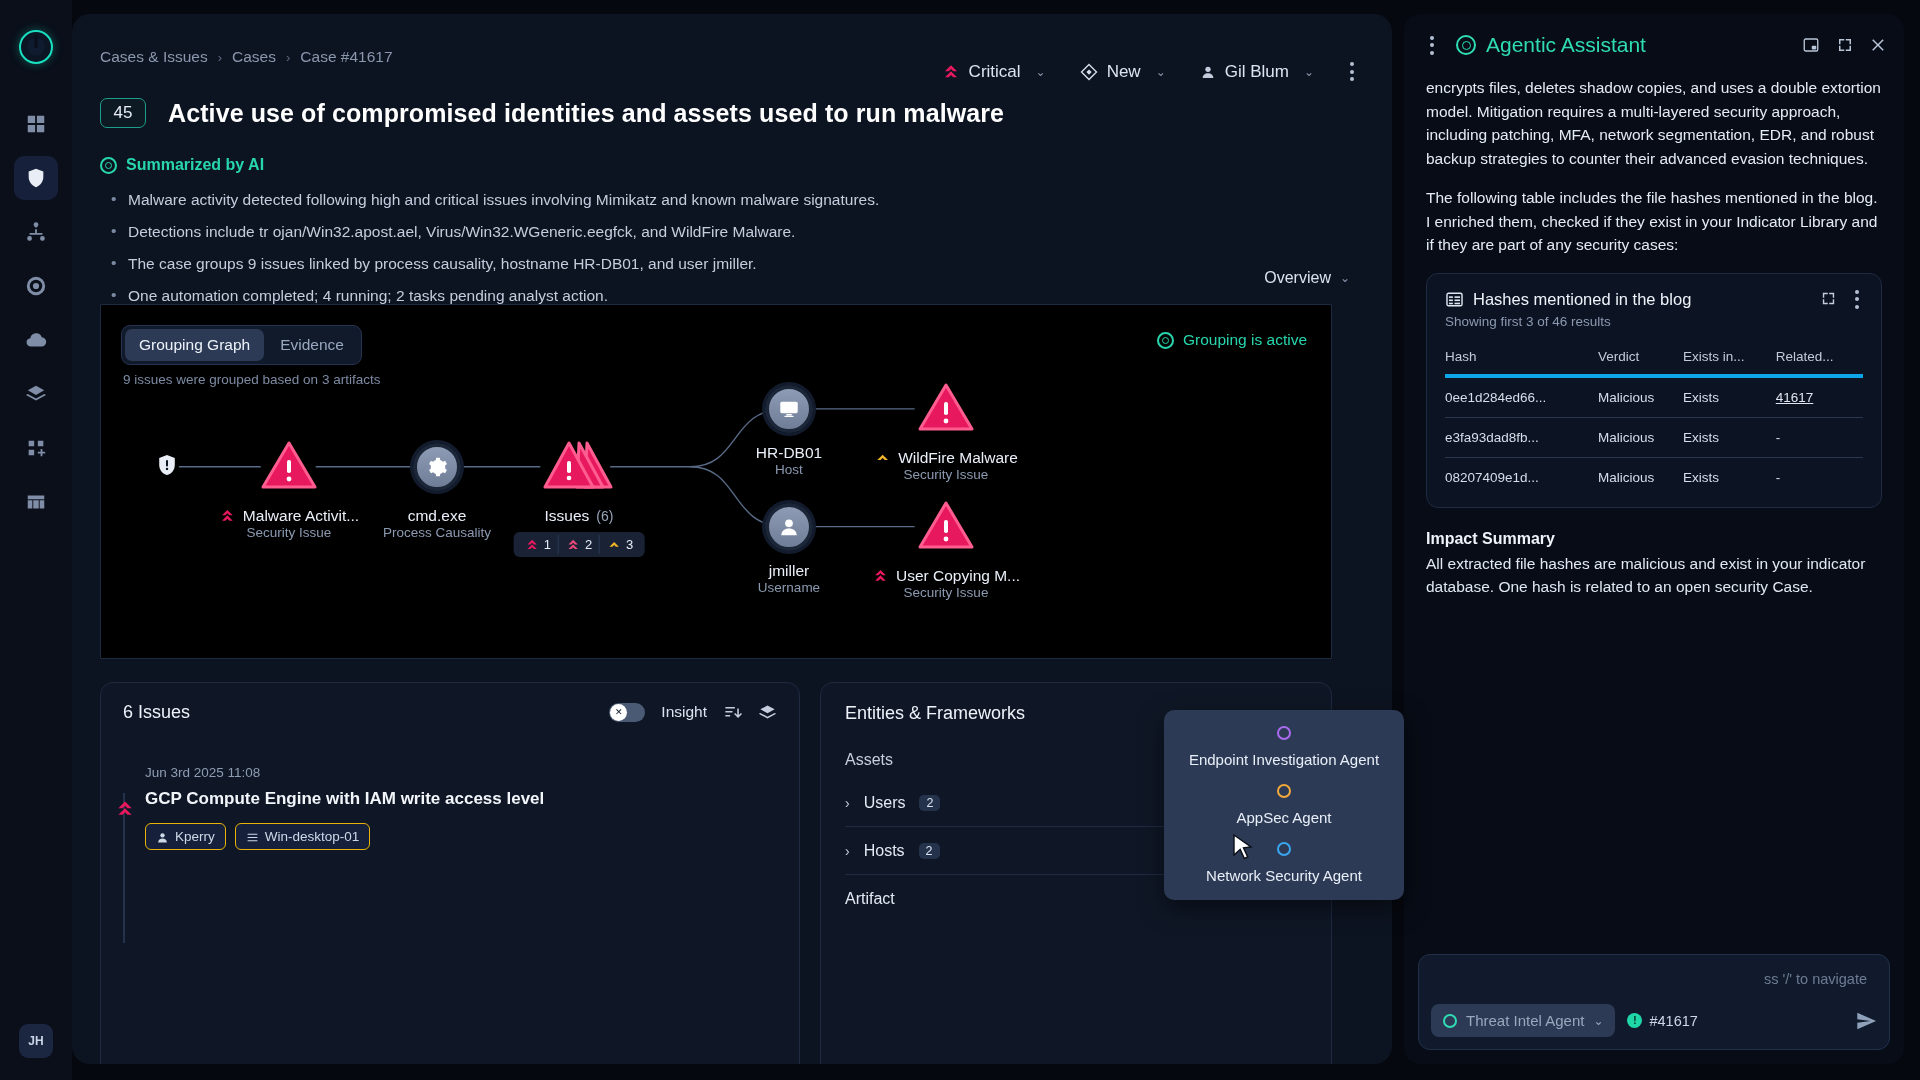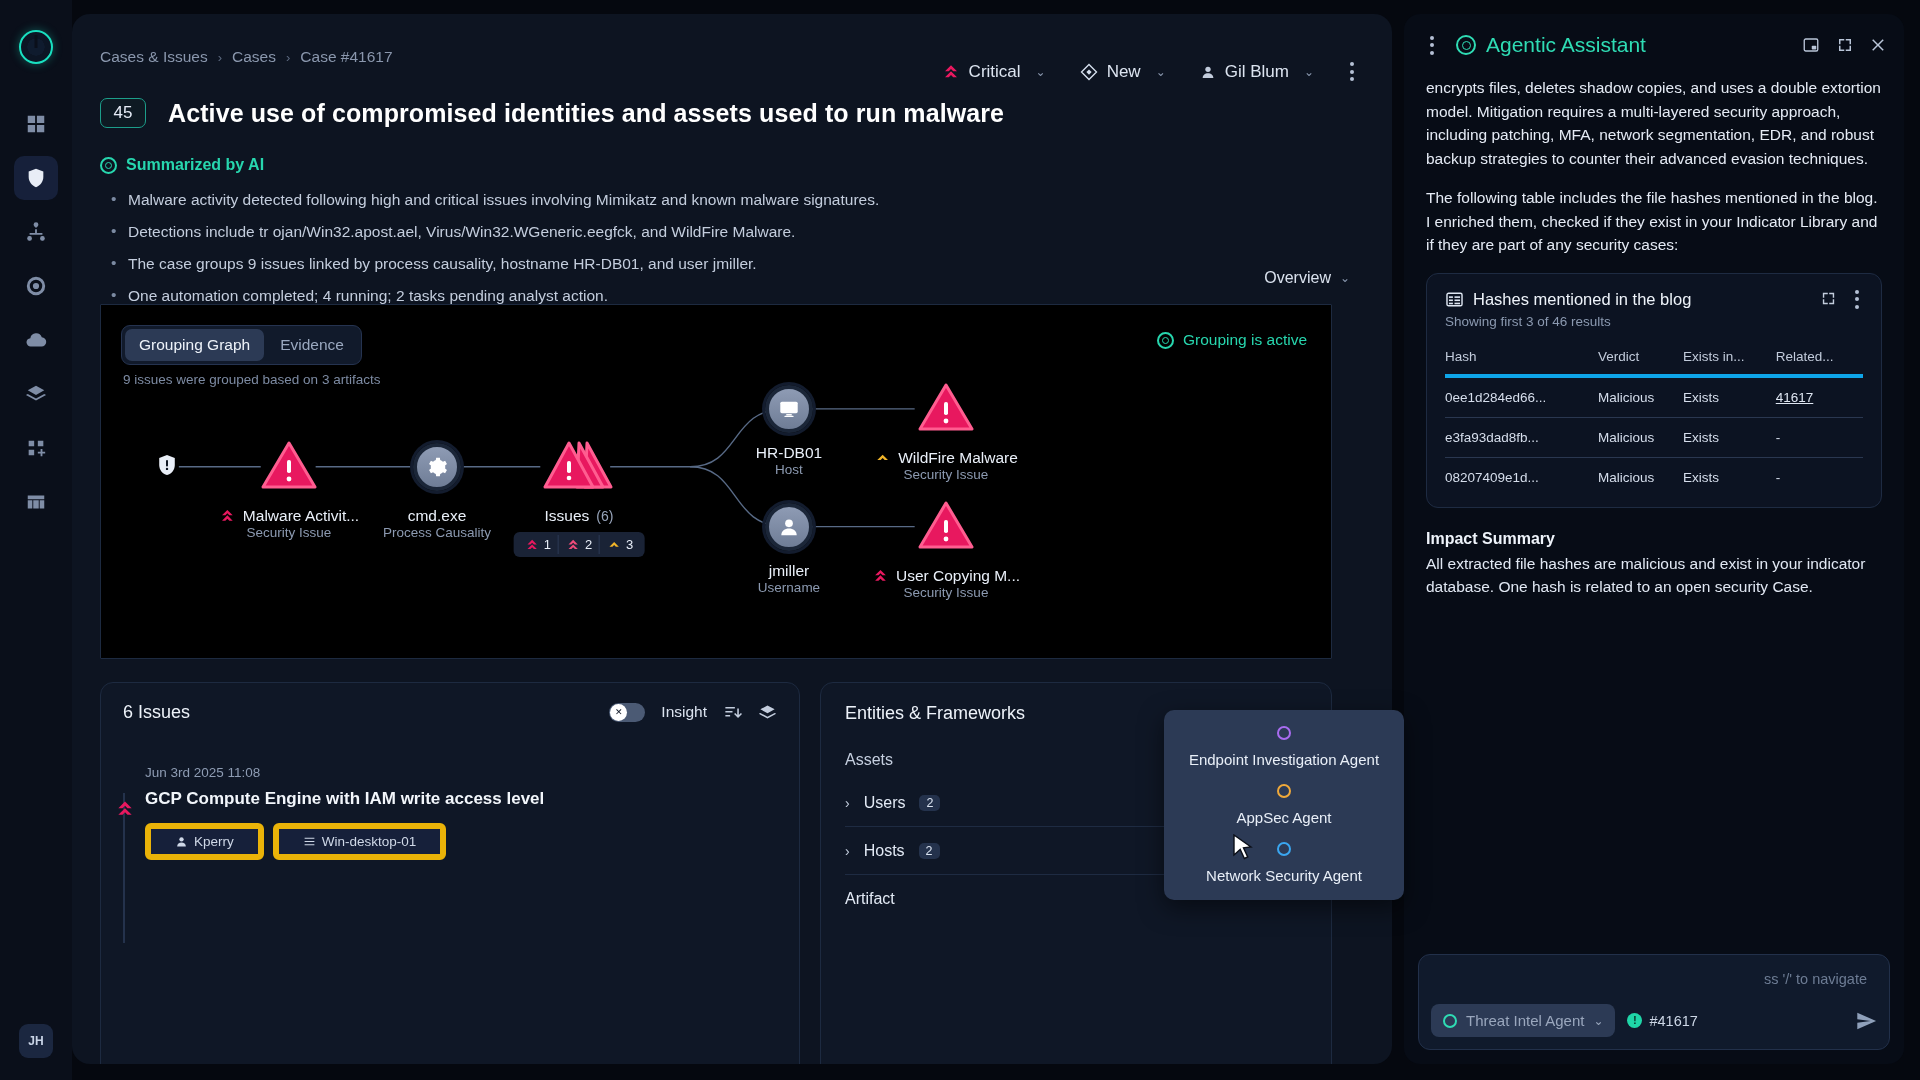--- a/index.html
+++ b/index.html
@@ -212,23 +212,23 @@
     background:#24324c;
   }
   .issue-sev {
     position:absolute; left:14px; top:52px; width:20px; height:20px;
   }
   #issue-time { font-size: 13.5px; color: #8e9cb3; margin-bottom: 9px; }
   #issue-title { font-size: 17px; color: #f2f6fb; font-weight: bold; margin-bottom: 10px; }
   #issue-desc { font-size: 14px; color: #96a3b9; line-height: 1.5; width: 585px; }
   #issue-tags { display: flex; gap: 9px; margin-top: 14px; }
   .tag {
-    display:flex; align-items:center; gap:6px;
-    border:6px solid #eab308; background:#16203a; border-radius:6px;
-    padding:5px 24px; font-size:13.5px; color:#cfd8e7; cursor:pointer;
+    display:flex; align-items:flex-end; gap:6px;
+    border:1px solid #eab308; background:#16203a; border-radius:6px;
+    padding:5px 10px; font-size:13.5px; color:#cfd8e7; cursor:pointer;
   }
 
   
   #entities-panel {
     position: absolute; left: 748px; top: 668px;
     width: 512px; height: 400px;
     border: 1px solid #1d2a40; border-radius: 13px; background: #0f1726;
     overflow:hidden;
   }
   #entities-title { position:absolute; left:24px; top:20px; font-size:18px; color:#eef3fa; }

